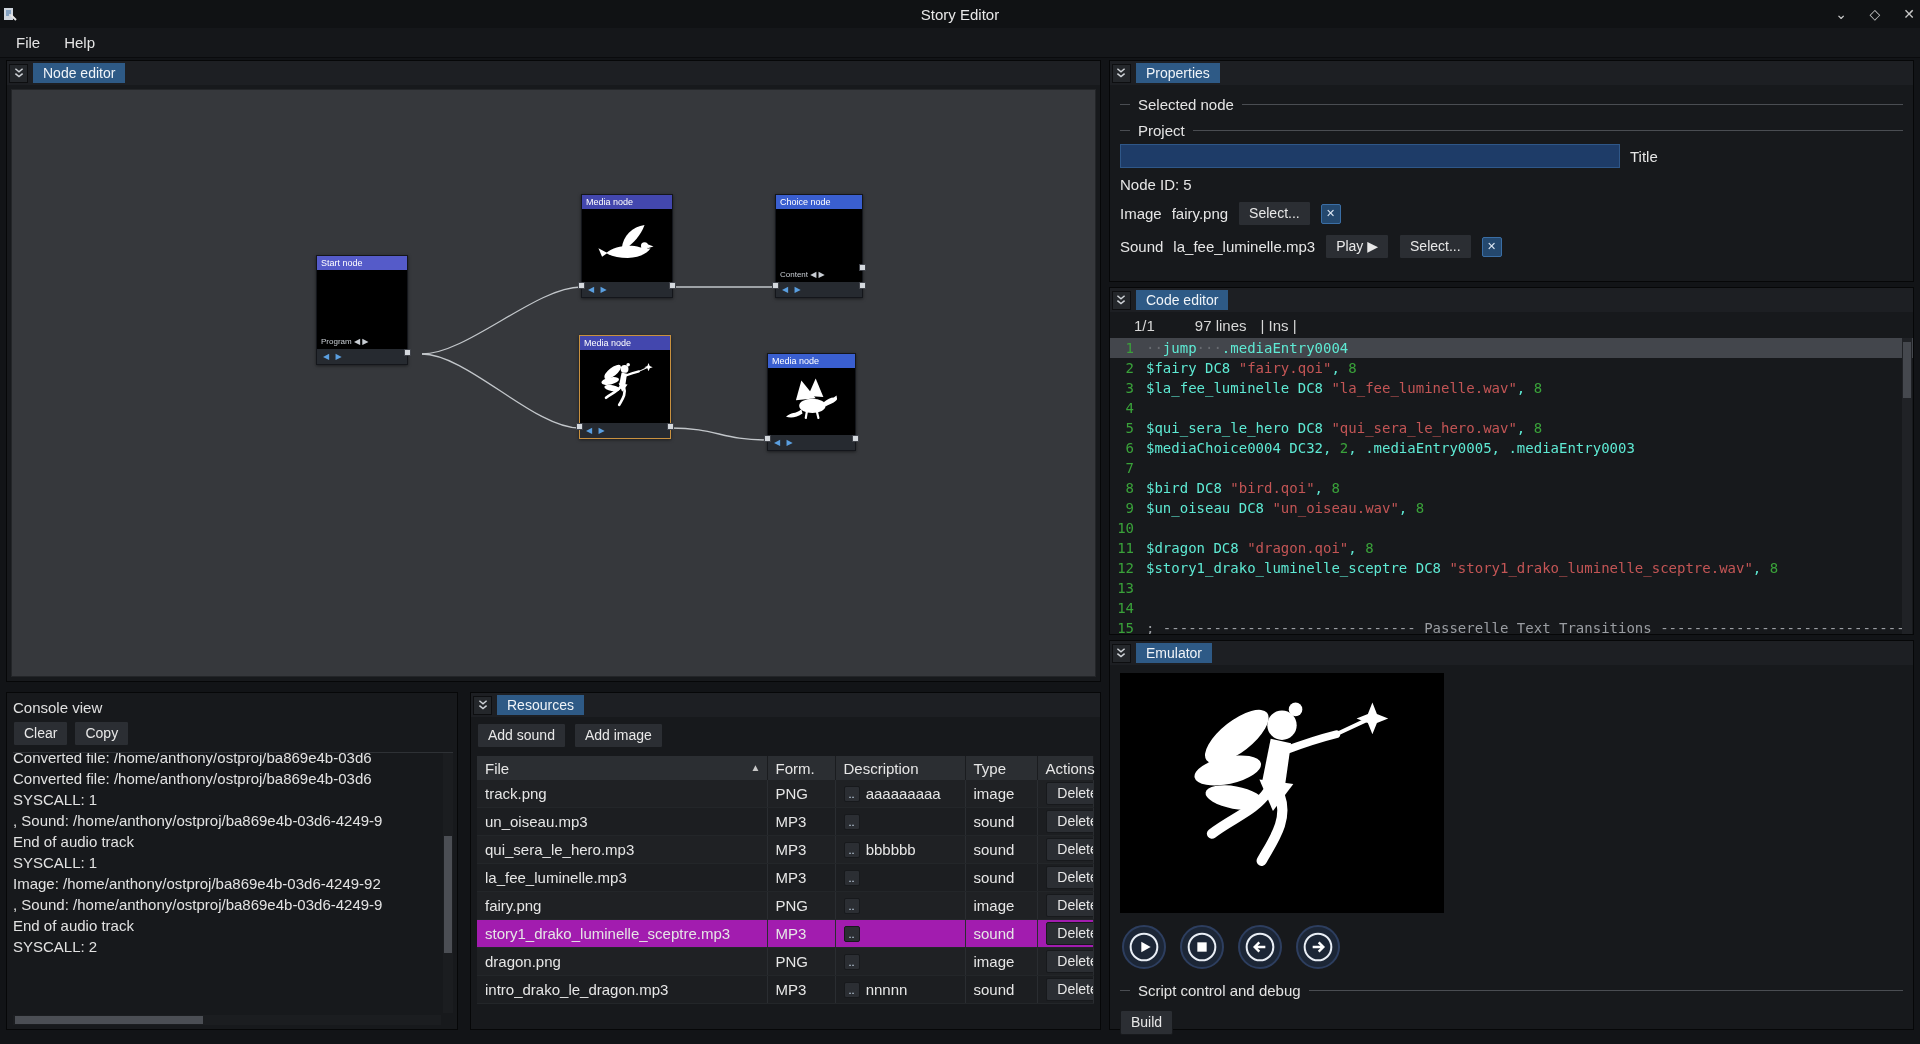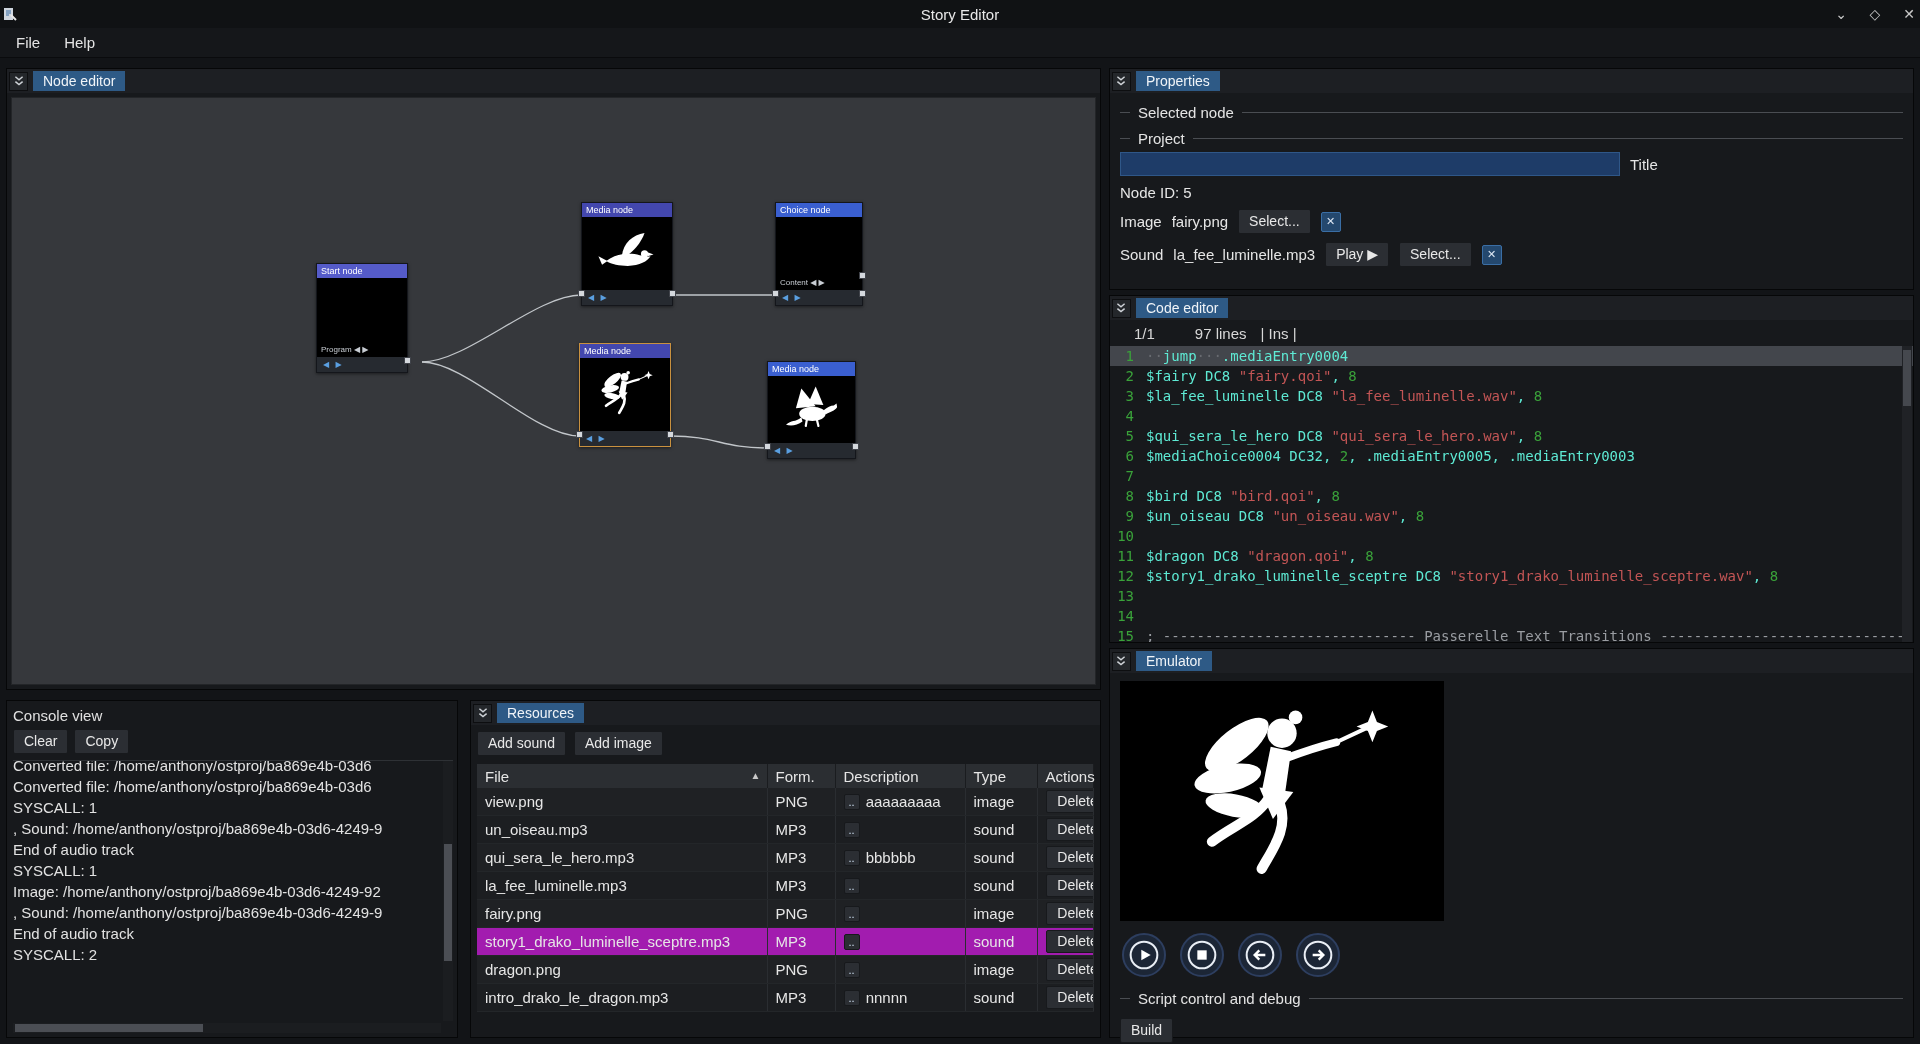--- a/index.html
+++ b/index.html
@@ -9,21 +9,21 @@
   
   .titlebar { height:28px; background:#101214; position:relative; display:flex; align-items:center; padding:0 2px; }
   .app-icon { display:flex; align-items:center; }
   .win-title { position:absolute; left:0; right:0; text-align:center; font-size:15px; color:#e8e8e8; pointer-events:none; }
   .win-controls { margin-left:auto; display:flex; gap:16px; z-index:2; }
   .win-btn { color:#c9c9c9; font-size:14px; width:18px; text-align:center; cursor:default; }
 
   .menubar { height:30px; background:#15171a; border-bottom:1px solid #0a0b0d; display:flex; align-items:center; padding:0 6px; gap:4px; }
   .menu-item { padding:3px 10px; color:#e4e4e4; }
 
-  .main { display:flex; gap:8px; padding:2px 6px 6px 6px; height:978px;margin-top:8px; }
+  .main { display:flex; gap:8px; padding:2px 6px 6px 6px; height:978px; }
   .col-left  { width:1139px; display:flex; flex-direction:column; gap:10px; min-height:0; }
   .col-right { flex:1; display:flex; flex-direction:column; gap:5px; min-height:0; }
 
   
   .panel { background:#17191c; border:1px solid #060708; display:flex; flex-direction:column; min-height:0; }
   .panel-header { height:24px; flex:none; background:#1d1f23; display:flex; align-items:center; gap:5px; padding:2px; }
   .collapse-btn { width:19px; height:19px; flex:none; background:#24272b; border:1px solid #0d0e10; padding:0;
     display:flex; align-items:center; justify-content:center; }
   .panel-tab { background:#2e5a86; height:20px; display:flex; align-items:center; padding:0 10px; font-size:14px; color:#f0f4f8; white-space:nowrap; }
 
@@ -334,21 +334,21 @@
               <tr>
                 <th><span>File</span><span class="sort-arrow">▲</span></th>
                 <th>Form.</th>
                 <th>Description</th>
                 <th>Type</th>
                 <th>Actions</th>
               </tr>
             </thead>
             <tbody id="res-rows">
                 <tr class="odd">
-                  <td>view.png</td>
+                  <td>track.png</td>
                   <td>PNG</td>
                   <td>
                     <div class="desc-cell">
                       <button class="mini-btn">..</button>
                       <span>aaaaaaaaa</span>
                     </div>
                   </td>
                   <td>image</td>
                   <td><button class="btn del-btn">Delete</button></td>
                 </tr>

